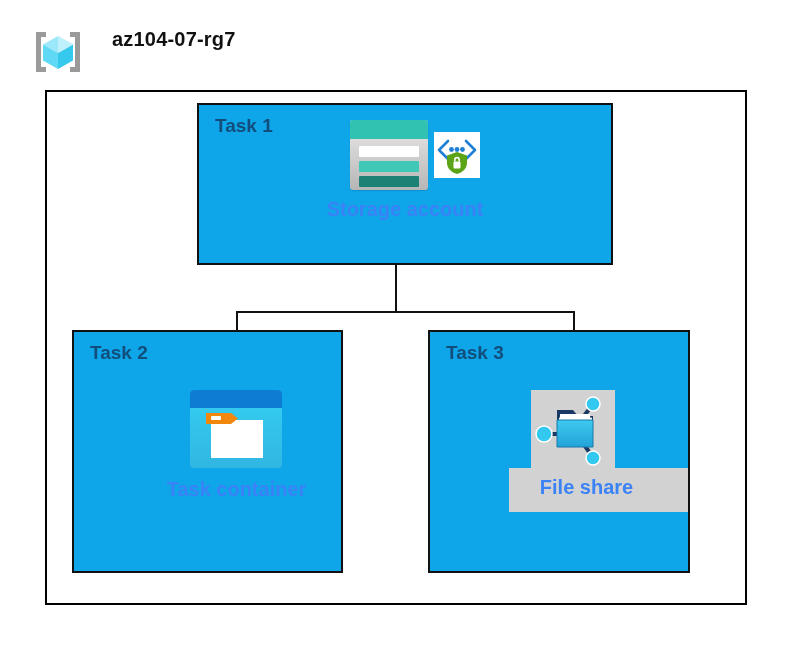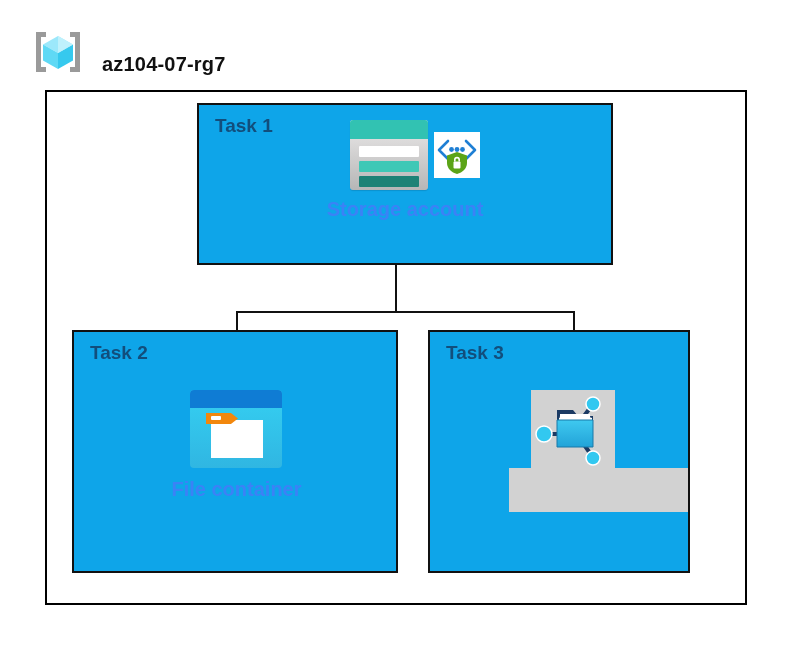--- a/index.html
+++ b/index.html
@@ -16,22 +16,22 @@
     -webkit-font-smoothing: antialiased;
   }
 
   
   #rg-header {
     position: absolute;
     left: 32px;
     top: 28px;
     height: 48px;
     display: flex;
-    align-items: flex-end;
-    gap: 18px;
+    align-items: flex-start;
+    gap: 28px;
   }
   #rg-icon {
     width: 52px;
     height: 48px;
     position: relative;
     flex: none;
   }
   #rg-title {
     font-size: 20px;
     font-weight: bold;
@@ -53,21 +53,21 @@
   }
 
   
   .task-box {
     position: absolute;
     background: #0ea5e9;
     border: 2px solid #111111;
     box-sizing: border-box;
   }
   #task1-box { left: 197px; top: 103px; width: 416px; height: 162px; }
-  #task2-box { left: 72px;  top: 330px; width: 326px; height: 243px; padding-left: 37px; }
+  #task2-box { left: 72px;  top: 330px; width: 271px; height: 243px; padding-left: 37px; }
   #task3-box { left: 428px; top: 330px; width: 262px; height: 243px; }
 
   .task-label {
     position: absolute;
     left: 16px;
     top: 10px;
     font-size: 19px;
     font-weight: bold;
     color: #124E7C;
     white-space: nowrap;
@@ -283,21 +283,21 @@
   <div class="task-label">Task 2</div>
 </div>
 
 <div id="node-blob" class="node">
   <div id="blob-icon">
     <div id="blob-titlebar"></div>
     <div id="blob-page"></div>
     <div id="blob-tag"></div>
     <div id="blob-tag-slit"></div>
   </div>
-  <div class="node-caption caption-blob">File container</div>
+  <div class="node-caption caption-blob">Task container</div>
 </div>
 
 <div id="task3-box" class="task-box">
   <div class="task-label">Task 3</div>
 </div>
 
 <div id="node-fileshare" class="node">
   <div id="fileshare-icon-hl"></div>
   <div id="fileshare-label-hl"></div>
   <div id="fileshare-icon">
@@ -318,13 +318,14 @@
           <stop offset="0%" stop-color="#3FC9F0"></stop>
           <stop offset="100%" stop-color="#22A3D8"></stop>
         </linearGradient>
       </defs>
 
       <circle cx="58" cy="12" r="7" fill="#32C8F0" stroke="#ffffff" stroke-width="1.5"></circle>
       <circle cx="9" cy="42" r="8" fill="#32C8F0" stroke="#ffffff" stroke-width="1.5"></circle>
       <circle cx="58" cy="66" r="7" fill="#32C8F0" stroke="#ffffff" stroke-width="1.5"></circle>
     </svg>
   </div>
+  <div class="node-caption caption-fileshare">File share</div>
 </div>
 
 </body></html>

